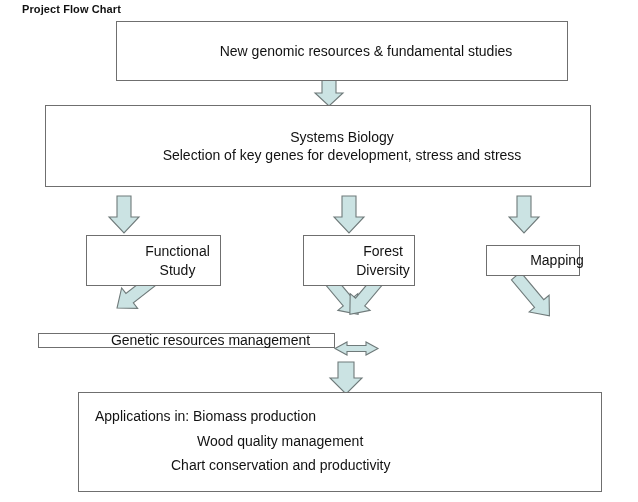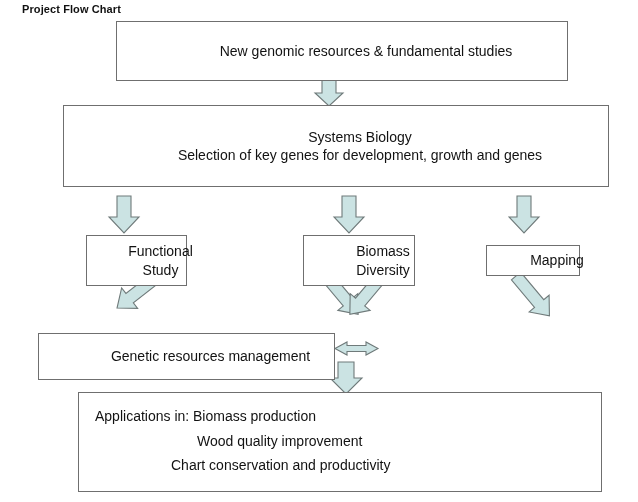--- a/index.html
+++ b/index.html
@@ -109,43 +109,43 @@
 
     <path d="M 319 348.5 L 331 342 L 331 345.5 L 350 345.5 L 350 342 L 362 348.5 L 350 355 L 350 351.5 L 331 351.5 L 331 355 Z" fill="#cbe3e3" stroke="#6f7a7a" stroke-width="1.1"></path>
 
     <path d="M 322 362 L 338 362 L 338 378 L 346 378 L 330 394 L 314 378 L 322 378 Z" fill="#cbe3e3" stroke="#6f7a7a" stroke-width="1.1"></path>
   </svg>
 
   <div class="node" style="left:100px; top:21px; width:452px; height:60px;">
     <span class="ln">New genomic resources &amp; fundamental studies</span>
   </div>
 
-  <div class="node" style="left:47px; top:105px; width:546px; height:82px;">
+  <div class="node" style="left:29px; top:105px; width:546px; height:82px;">
     <span class="ln">Systems Biology</span>
-    <span class="ln">Selection of key genes for development, growth and genes</span>
+    <span class="ln">Selection of key genes for development, stress and stress</span>
   </div>
 
-  <div class="node" style="left:70px; top:235px; width:101px; height:51px;">
+  <div class="node" style="left:70px; top:235px; width:135px; height:51px;">
     <span class="ln">Functional</span>
     <span class="ln">Study</span>
   </div>
 
   <div class="node" style="left:287px; top:235px; width:112px; height:51px;">
-    <span class="ln">Biomass</span>
+    <span class="ln">Forest</span>
     <span class="ln">Diversity</span>
   </div>
 
   <div class="node" style="left:470px; top:245px; width:94px; height:31px;">
     <span class="ln">Mapping</span>
   </div>
 
-  <div class="node" style="left:22px; top:333px; width:297px; height:47px;">
+  <div class="node" style="left:22px; top:333px; width:297px; height:15px;">
     <span class="ln">Genetic resources management</span>
   </div>
 
 
   <div class="node apps" style="left:62px; top:392px; width:524px; height:100px;">
     <span class="row r1"><span class="lbl">Applications in:</span><span>Biomass production</span></span>
-    <span class="row r2"><span>Wood quality improvement</span></span>
+    <span class="row r2"><span>Wood quality management</span></span>
     <span class="row r3"><span>Chart conservation and productivity</span></span>
   </div>
 
 </div>
 
 </body></html>

